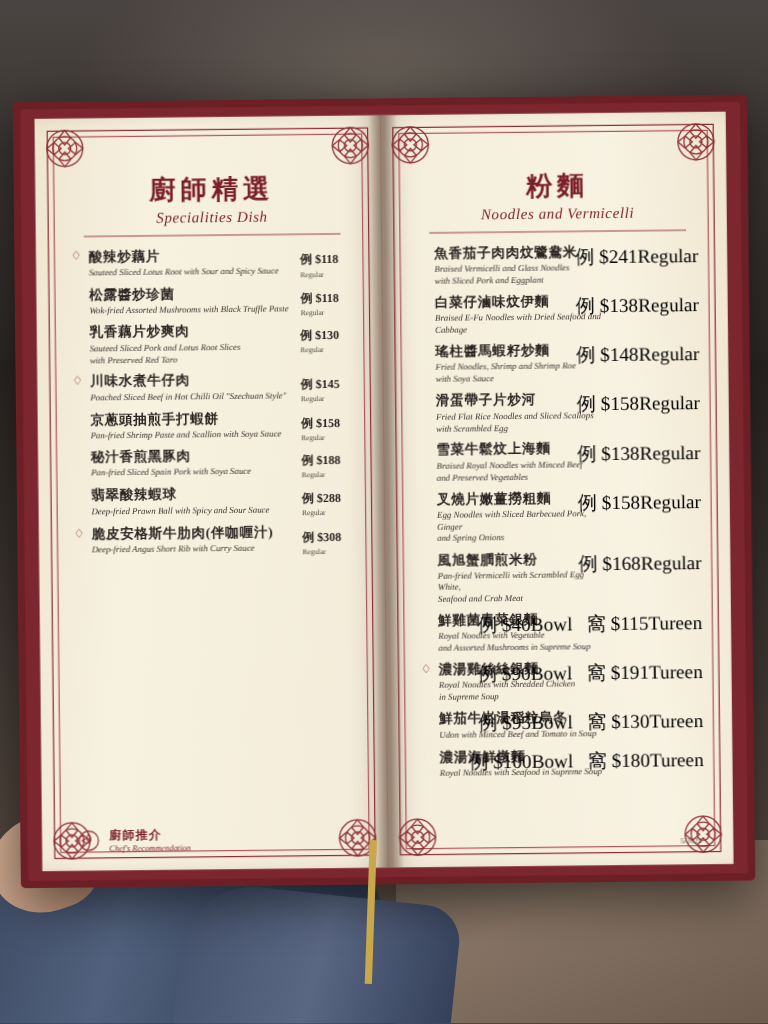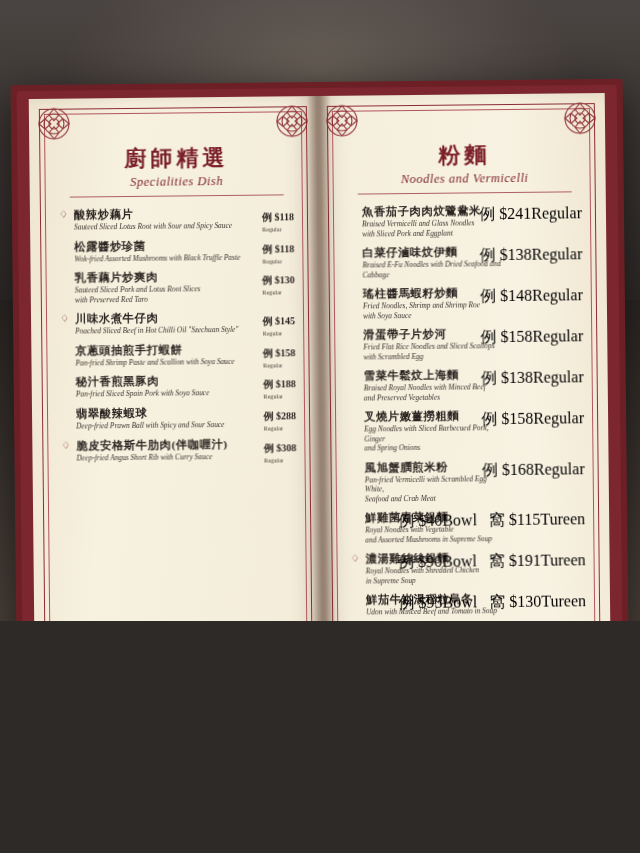--- a/index.html
+++ b/index.html
@@ -1,21 +1,21 @@
 <!DOCTYPE html>
 <html><head>
 <meta charset="utf-8">
 <style>
   html,body{margin:0;padding:0;}
   body{
     width:640px;height:853px;overflow:hidden;
     background:#2e2a28;
     font-family:"Liberation Serif", serif;
   }
-  #scene{position:relative;width:640px;height:621px;overflow:hidden;}
+  #scene{position:relative;width:640px;height:853px;overflow:hidden;}
 
   
   .bg-wall{position:absolute;left:0;top:0;width:640px;height:300px;
     background:linear-gradient(180deg,#4a4442 0%,#3c3633 40%,#2f2a28 100%);}
   .bg-floor{position:absolute;left:0;top:300px;width:640px;height:553px;
     background:linear-gradient(180deg,#2b2623 0%,#3a332e 30%,#54483f 75%,#6b5b4d 100%);}
   .carpet{position:absolute;left:330px;top:700px;width:310px;height:153px;
     background:linear-gradient(160deg,#7a6a5c,#8a7767 40%,#6d5c4f 100%);
     opacity:.9;}
   .jeans{position:absolute;left:-10px;top:690px;width:330px;height:170px;
@@ -61,21 +61,21 @@
   .head-cn{font-family:"Liberation Serif",serif;color:#7a1f27;font-weight:bold;
     font-size:22px;letter-spacing:4px;text-align:center;}
   .head-en{font-family:"Liberation Serif",serif;color:#7a1f27;font-style:italic;
     font-size:12.5px;text-align:center;margin-top:1px;letter-spacing:.5px;}
   .head-rule{height:1px;background:#9a3b42;margin:6px 10px 10px 10px;opacity:.8;}
 
   .item{position:relative;margin-bottom:7px;padding-left:14px;}
   .item .leaf{position:absolute;left:-1px;top:2px;width:12px;height:10px;color:#7a1f27;font-size:10px;line-height:10px;}
   .cn{color:#2b2320;font-size:11.3px;font-weight:bold;letter-spacing:.6px;line-height:1.25;}
   .en{color:#3a302b;font-size:7.4px;line-height:1.28;font-style:italic;margin-top:1px;}
-  .price{position:absolute;right:0;top:1px;text-align:left;white-space:nowrap;}
+  .price{position:absolute;right:12px;top:1px;text-align:left;white-space:nowrap;}
   .price .amt{color:#2b2320;font-size:10px;font-weight:bold;}
   .price .unit{display:block;color:#4a3f38;font-size:6.2px;margin-top:1px;}
   .pricecol{position:absolute;right:0;top:1px;display:flex;gap:12px;}
   .pricecol .pc{text-align:center;}
 
   .leftitems .item{padding-right:42px;}
   .rightitems .item{padding-right:78px;}
 
   .footer{position:absolute;left:30px;bottom:14px;display:flex;align-items:center;gap:8px;}
   .footer .fcn{color:#7a1f27;font-size:10px;font-weight:bold;letter-spacing:1px;}

